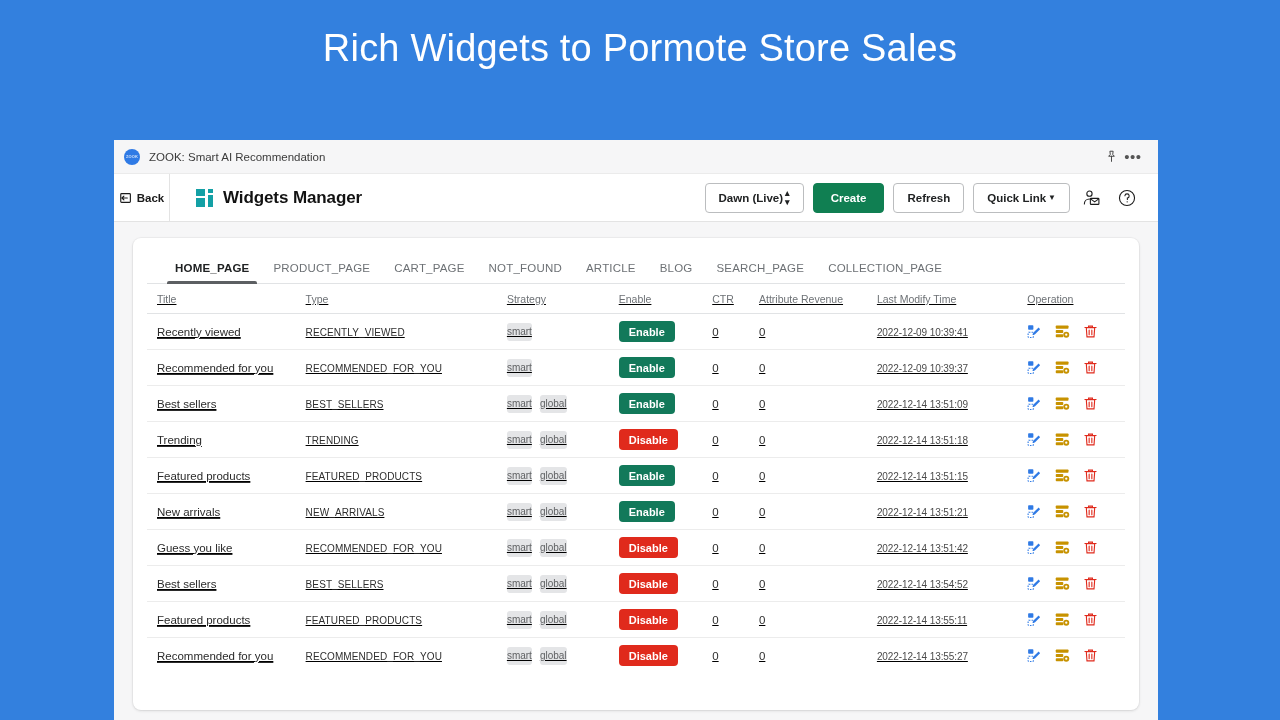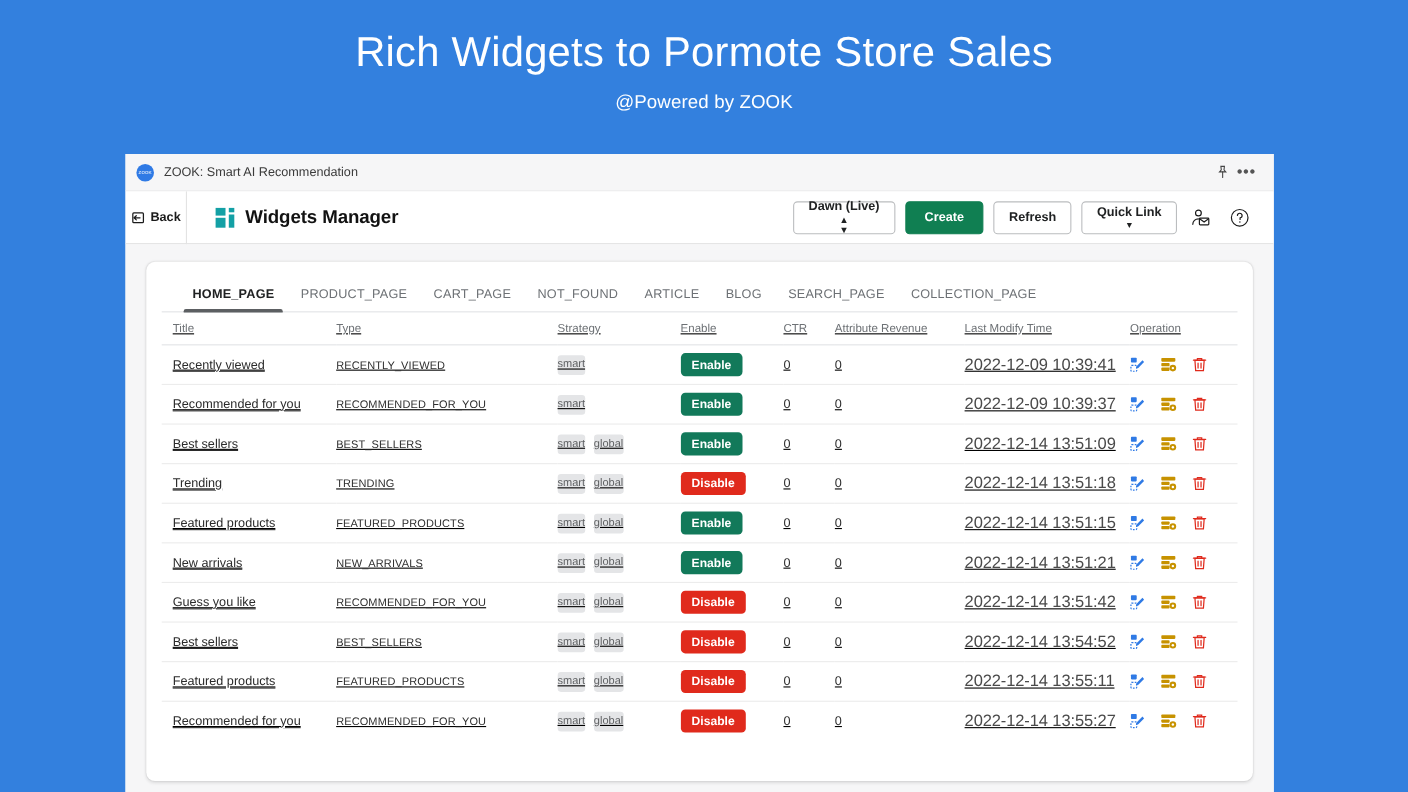--- a/index.html
+++ b/index.html
@@ -114,21 +114,20 @@
     border-radius: 4px;
     background: #ffffff;
     color: #202223;
     font-size: 11.5px;
     font-weight: 600;
     font-family: "Liberation Sans", sans-serif;
     padding: 0 13px;
     display: flex; align-items: center; justify-content: center; gap: 2px;
     white-space: nowrap;
     cursor: pointer;
-    flex-direction: column;
   }
   .btn.primary {
     background: #107f52;
     border-color: #107f52;
     color: #ffffff;
     padding: 0 17px;
   }
   .btn .caret-ud { font-size: 9px; line-height: 9px; }
   .btn .caret-dn { font-size: 8px; line-height: 8px; }
   .icon-btn {
@@ -236,31 +235,30 @@
     font-size: 11px;
     font-weight: 700;
     color: #ffffff;
     padding: 0 10px;
     cursor: pointer;
   }
   .state.on  { background: #12795a; }
   .state.off { background: #e02a1c; }
 
   .num { color: #2e2e2e; font-size: 11.5px; }
-  .time { color: #4a4a4a; font-size: 15px; letter-spacing: -.1px; }
+  .time { color: #4a4a4a; font-size: 10px; letter-spacing: -.1px; }
 
   .ops { display: flex; align-items: center; gap: 13px; }
   .op { width: 15px; height: 15px; cursor: pointer; display:block; }
 </style>
 </head>
 <body style="background: rgb(51, 128, 222);">
 
 <div class="promo">
   <div class="promo-title">Rich Widgets to Pormote Store Sales</div>
-  <div class="promo-sub">@Powered by ZOOK</div>
 </div>
 
 <div class="window">
 
   <div class="titlebar">
     <div class="app-logo">
       <span>ZOOK</span>
     </div>
     <div class="titlebar-text">ZOOK: Smart AI Recommendation</div>
     <div class="titlebar-spacer"></div>

